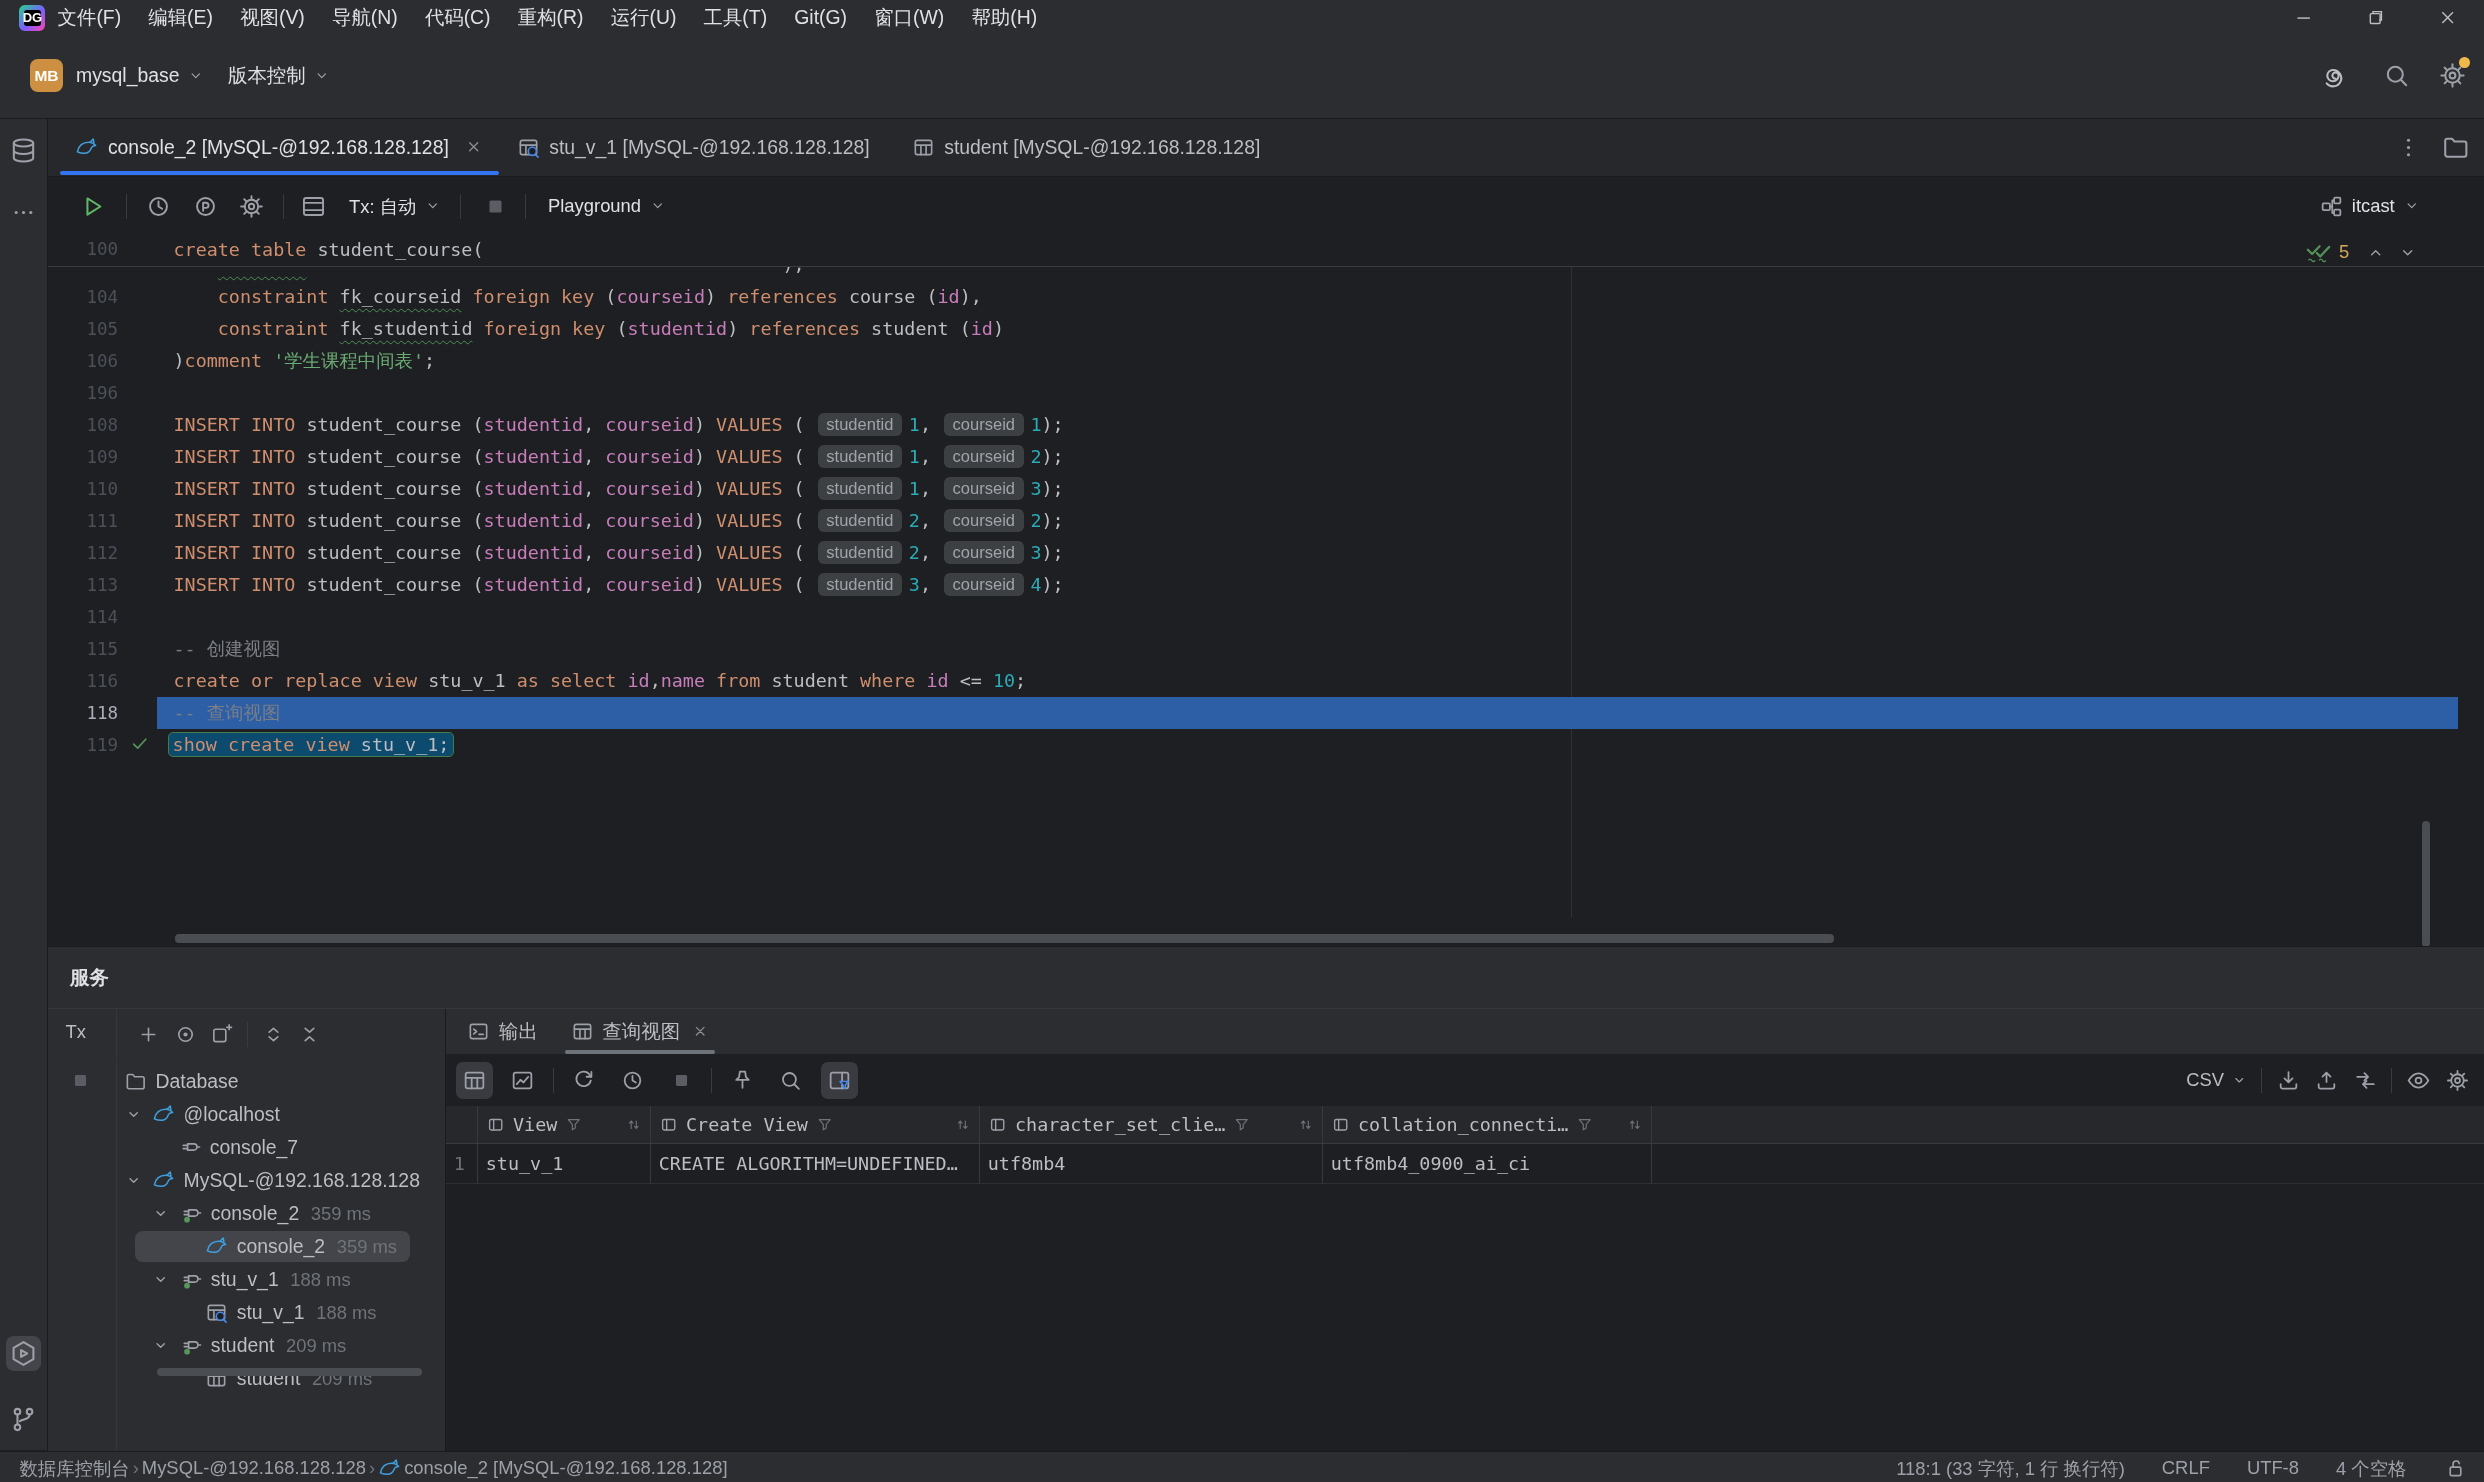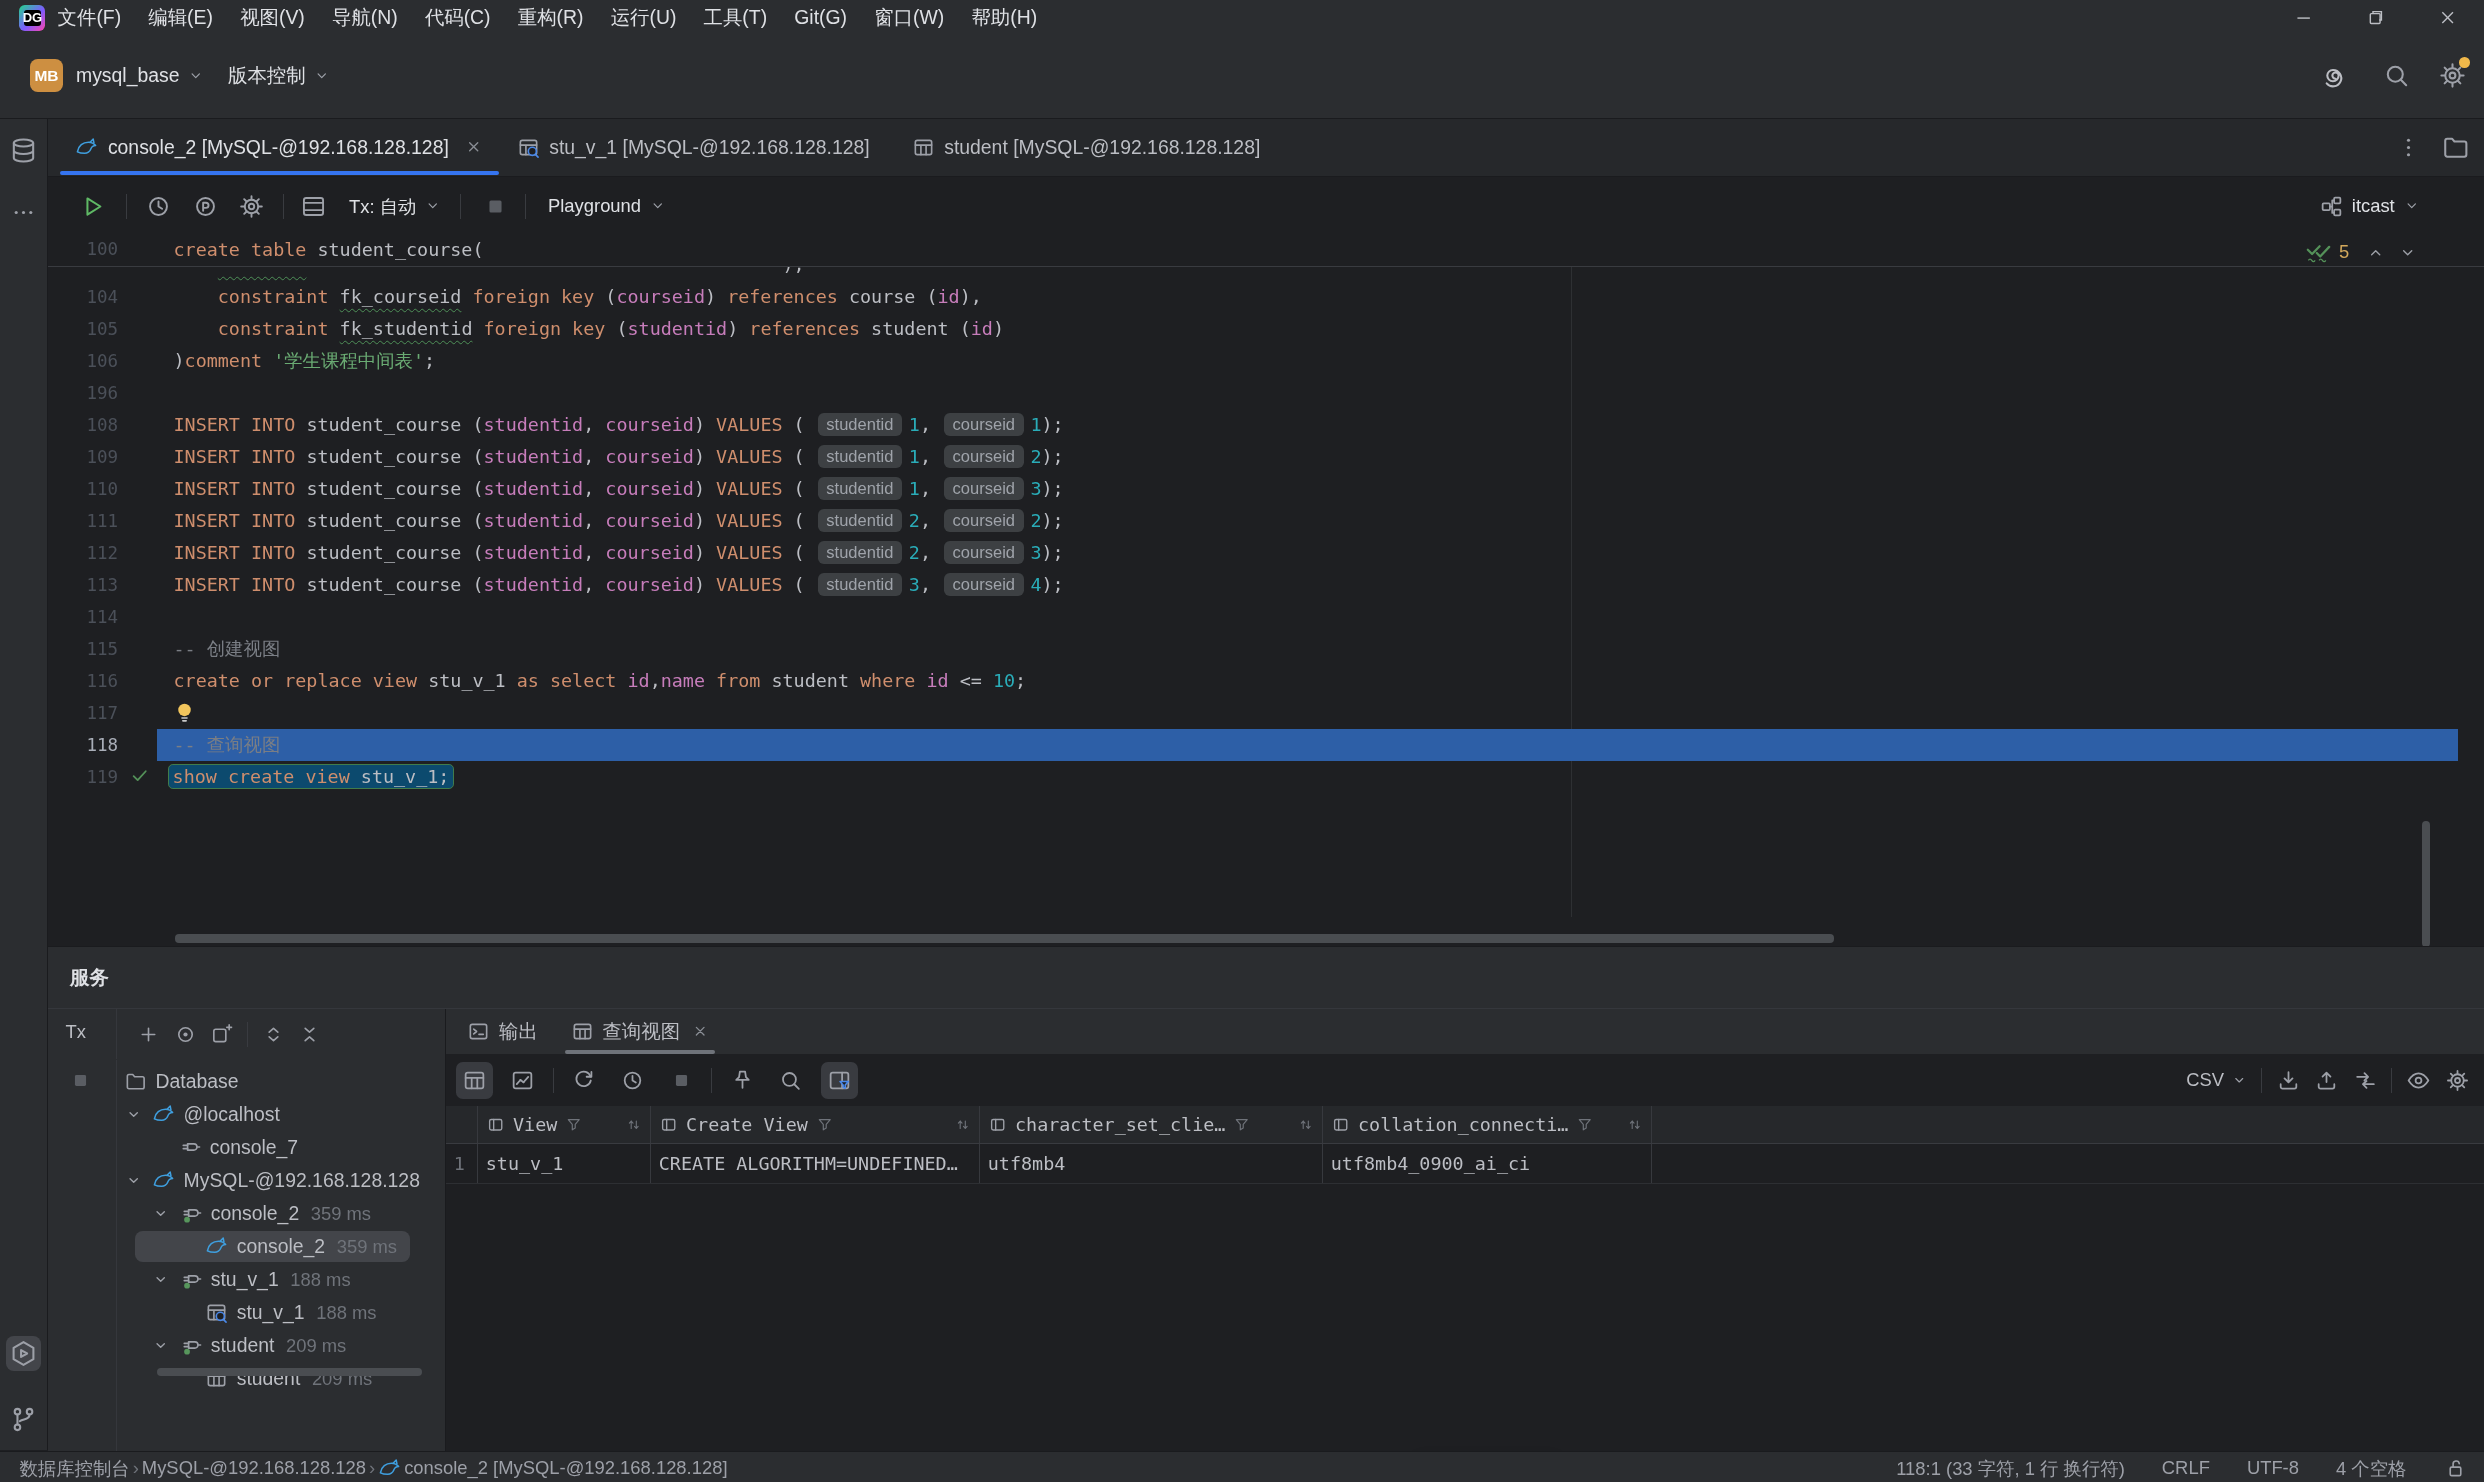--- a/index.html
+++ b/index.html
@@ -463,32 +463,20 @@
           <span class="lnum">115</span>
         </div>
         <div class="code"><span class="tok-com">-- 创建视图</span></div>
       </div>
       <div class="code-line">
         <div class="gutter">
           <span class="lnum">116</span>
         </div>
         <div class="code"><span class="tok-kw">create or replace view </span><span class="tok-pl">stu_v_1 </span><span class="tok-kw">as select </span><span class="tok-col">id</span><span class="tok-pl">,</span><span class="tok-col">name</span><span class="tok-pl"> </span><span class="tok-kw">from </span><span class="tok-pl">student </span><span class="tok-kw">where </span><span class="tok-col">id </span><span class="tok-pl">&lt;= </span><span class="tok-num">10</span><span class="tok-pl">;</span></div>
       </div>
-      <div class="code-line">
-        <div class="gutter">
-          <span class="lnum">117</span>
-        </div>
-        <span style="position: absolute; left: 124px; top: 3.9px;">
-          <svg width="25" height="25" viewBox="0 0 24 24">
-            <circle cx="12" cy="9.5" r="6" fill="#f2c55c"></circle>
-            <path d="M9.6 17.3h4.8M10.4 20h3.2" stroke="#c9c9c9" fill="none" stroke-width="1.6" stroke-linecap="round"></path>
-          </svg>
-        </span>
-        <div class="code"></div>
-      </div>
       <div class="code-line sel-full">
         <div class="gutter">
           <span class="lnum">118</span>
         </div>
         <div class="code"><span class="tok-com">-- 查询视图</span></div>
       </div>
       <div class="code-line">
         <div class="gutter">
           <span class="lnum">119</span>
           <span class="chk">

